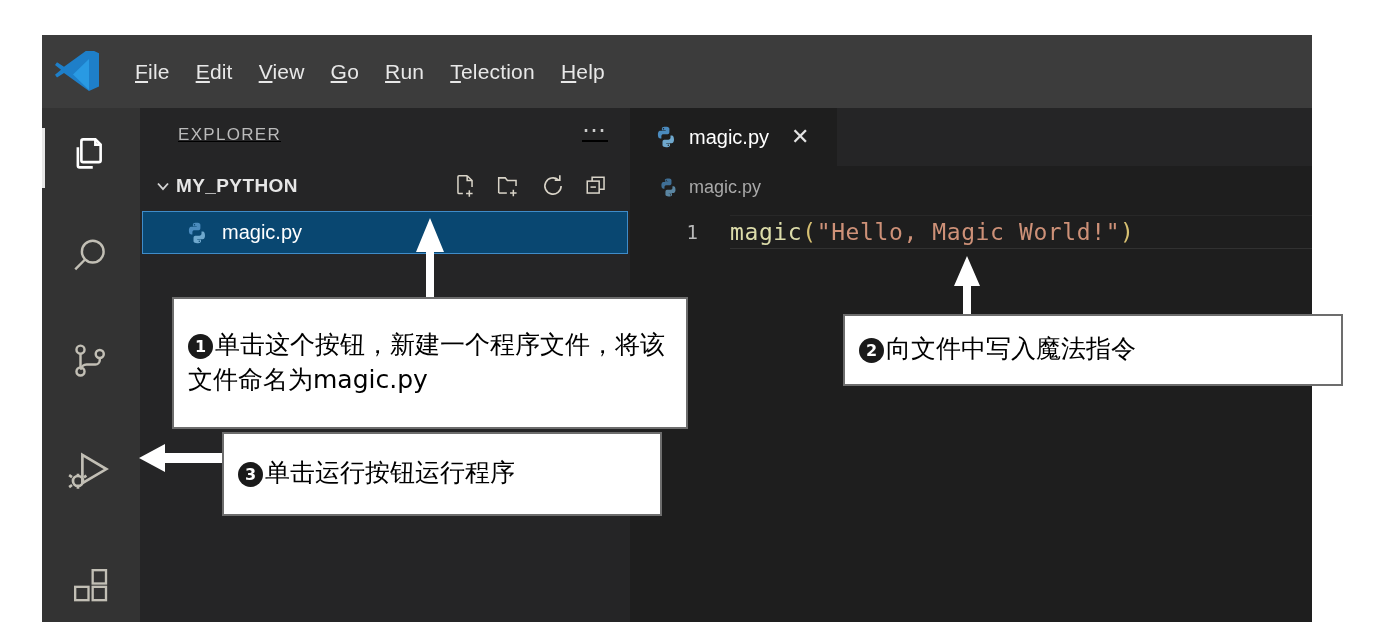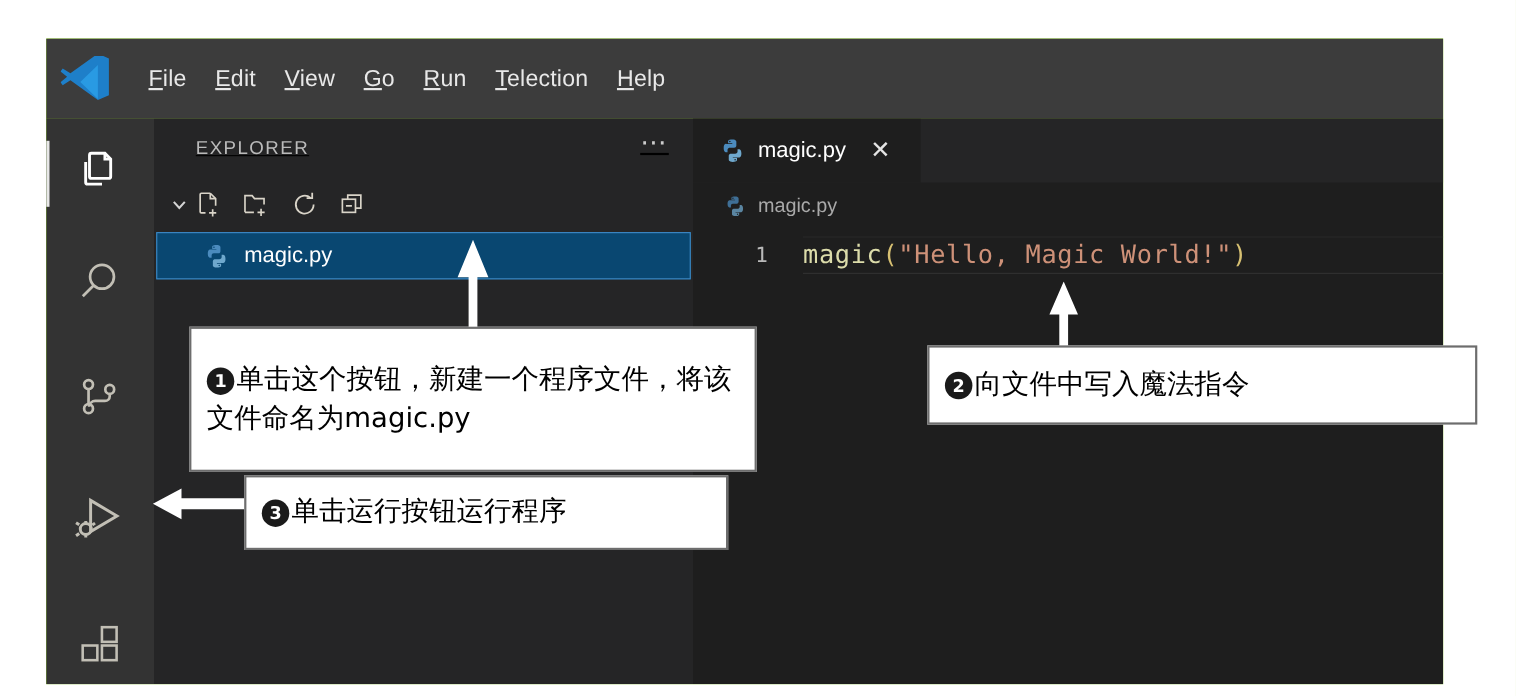--- a/index.html
+++ b/index.html
@@ -15,21 +15,21 @@
     font-family: "Liberation Sans", "DejaVu Sans", sans-serif;
   }
 
   
   #vscode-window {
     position: absolute;
     left: 42px;
     top: 35px;
     width: 1270px;
     height: 587px;
-    background: #84cc16;
+    background: #7f1d1d;
     overflow: hidden;
   }
 
   
   #menubar {
     position: absolute;
     left: 0; top: 0;
     width: 100%;
     height: 73px;
     background: #3c3c3c;
@@ -287,21 +287,21 @@
     font-weight: bold;
     text-align: center;
     line-height: 25px;
     vertical-align: 1px;
     margin-right: 2px;
     font-family: "DejaVu Sans", sans-serif;
   }
 
   #callout-1 { left: 172px; top: 297px; width: 516px; height: 132px; }
   #callout-2 { left: 843px; top: 314px; width: 500px; height: 72px; }
-  #callout-3 { left: 222px; top: 432px; width: 440px; height: 68px; }
+  #callout-3 { left: 222px; top: 432px; width: 440px; height: 84px; }
 
   .arrow-svg { position: absolute; z-index: 19; }
   #arrow-1 { left: 414px; top: 218px; }
   #arrow-2 { left: 951px; top: 256px; }
   #arrow-3 { left: 139px; top: 443px; }
 </style>
 </head>
 <body>
 
 <div id="vscode-window">
@@ -385,20 +385,21 @@
       <span id="explorer-title">EXPLORER</span>
       <span id="explorer-more">⋯</span>
     </div>
 
     <div id="folder-row">
       <span id="folder-chevron">
         <svg width="20" height="20" viewBox="0 0 16 16" fill="none" stroke="#d4d4d4" stroke-width="1.5">
           <path d="M4 6 L8 10.5 L12 6"></path>
         </svg>
       </span>
+      <span id="folder-name">MY_PYTHON</span>
       <span id="folder-actions">
 
         <span class="fa-icon">
           <svg width="26" height="26" viewBox="0 0 24 24" fill="none" stroke="#d9d4c8" stroke-width="1.4">
             <path d="M14 2.5 H6.5 a1 1 0 0 0 -1 1 V18 a1 1 0 0 0 1 1 H10"></path>
             <path d="M14 2.5 L18.5 7 V13"></path>
             <path d="M14 2.5 V7 H18.5"></path>
             <path d="M16 16 V22 M13 19 H19"></path>
           </svg>
         </span>

